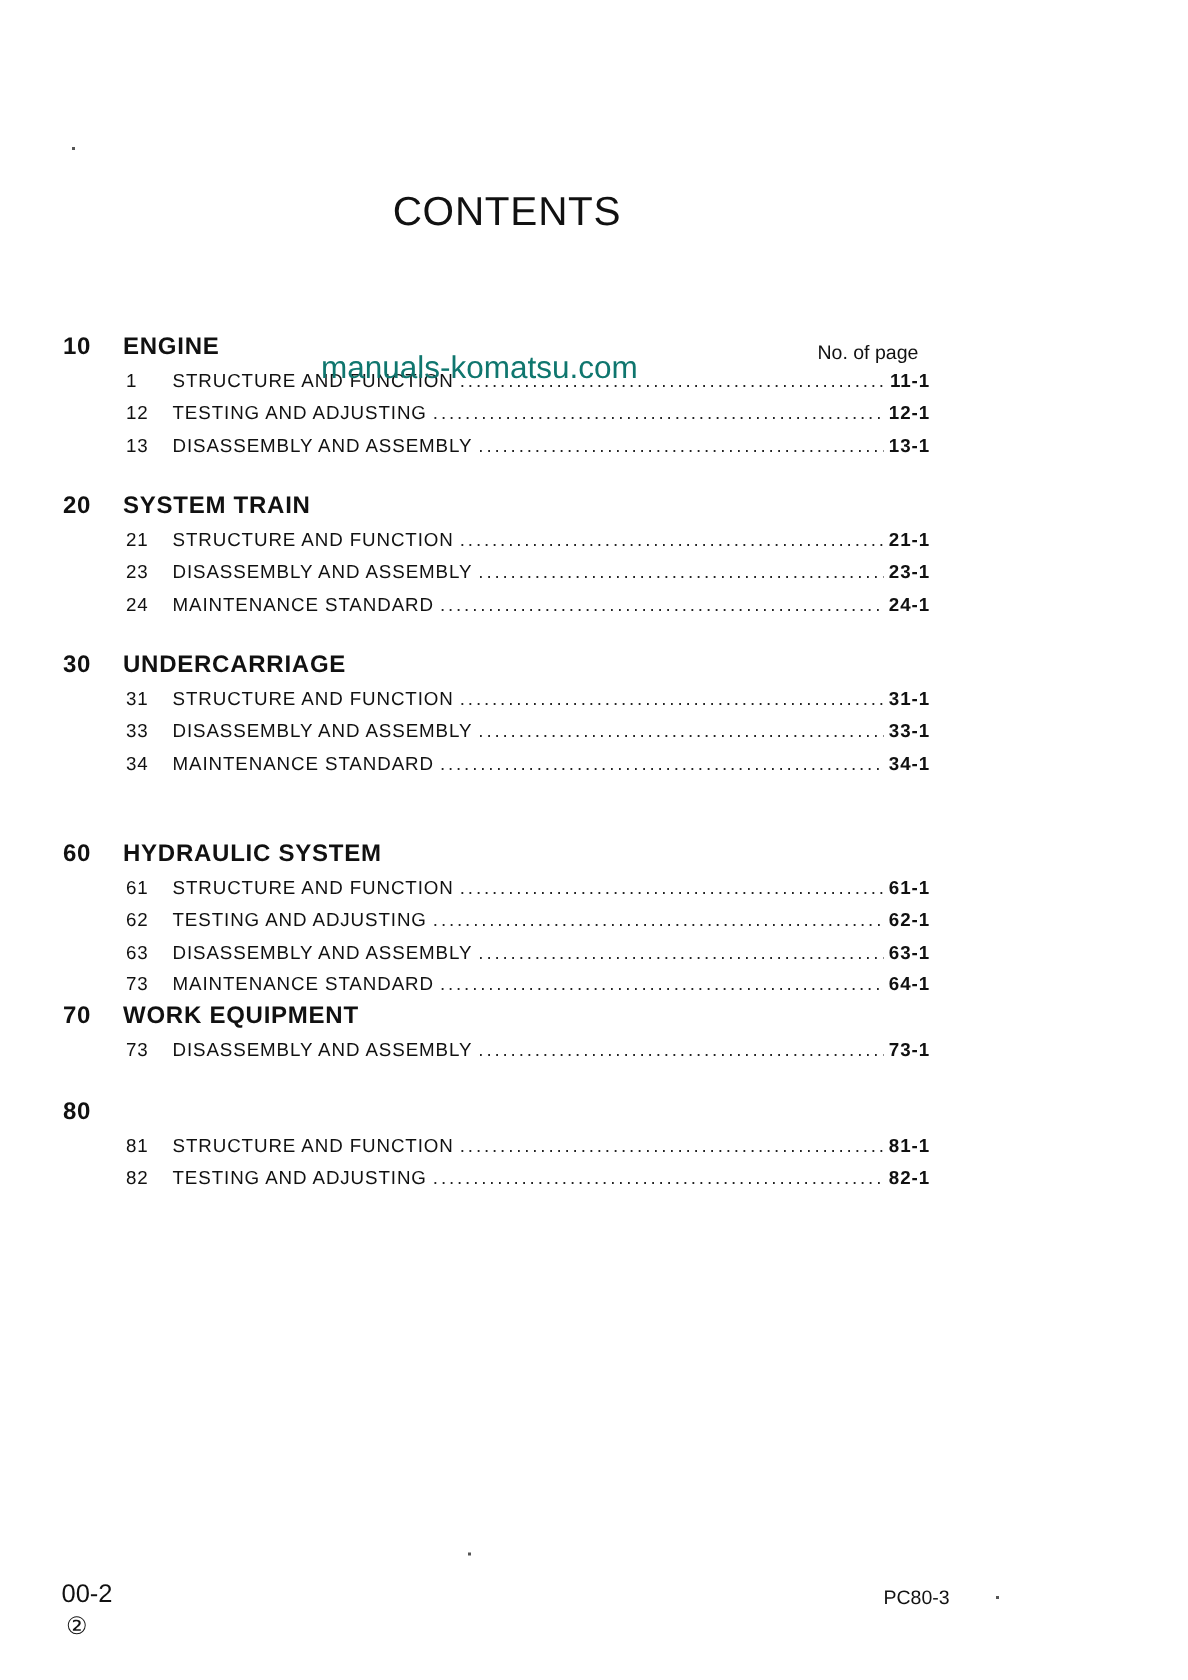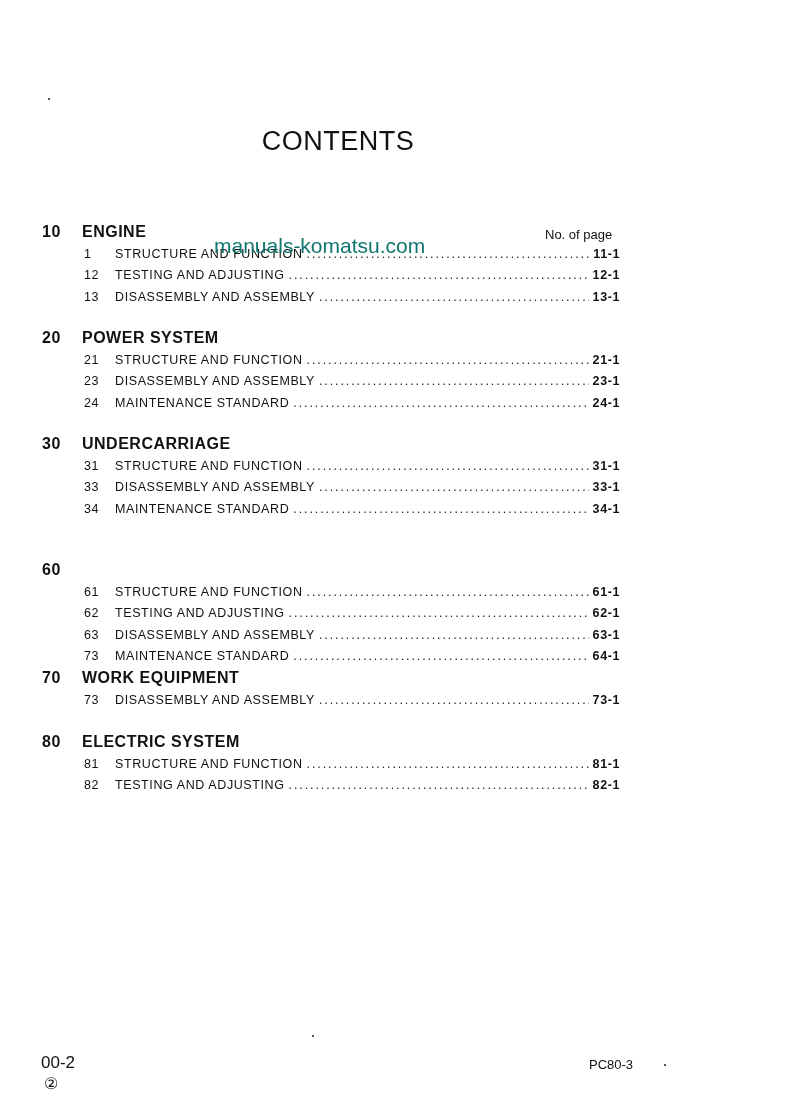--- a/index.html
+++ b/index.html
@@ -67,21 +67,21 @@
     <span class="e-num">13</span>
     <span class="e-title">DISASSEMBLY AND ASSEMBLY</span>
     <span class="e-dots">....................................................................................................</span>
     <span class="e-page">13-1</span>
   </div>
 </div>
 
 <div class="section" style="top:326px;">
   <div class="sec-head">
     <span class="sec-num">20</span>
-    <span>POWER SYSTEM</span>
+    <span>SYSTEM TRAIN</span>
   </div>
   <div class="entry">
     <span class="e-num">21</span>
     <span class="e-title">STRUCTURE AND FUNCTION</span>
     <span class="e-dots">....................................................................................................</span>
     <span class="e-page">21-1</span>
   </div>
   <div class="entry">
     <span class="e-num">23</span>
     <span class="e-title">DISASSEMBLY AND ASSEMBLY</span>
@@ -117,20 +117,21 @@
     <span class="e-num">34</span>
     <span class="e-title">MAINTENANCE STANDARD</span>
     <span class="e-dots">....................................................................................................</span>
     <span class="e-page">34-1</span>
   </div>
 </div>
 
 <div class="section" style="top:539px;margin-top:19px;">
   <div class="sec-head">
     <span class="sec-num">60</span>
+    <span>HYDRAULIC SYSTEM</span>
   </div>
   <div class="entry">
     <span class="e-num">61</span>
     <span class="e-title">STRUCTURE AND FUNCTION</span>
     <span class="e-dots">....................................................................................................</span>
     <span class="e-page">61-1</span>
   </div>
   <div class="entry">
     <span class="e-num">62</span>
     <span class="e-title">TESTING AND ADJUSTING</span>
@@ -160,21 +161,20 @@
     <span class="e-num">73</span>
     <span class="e-title">DISASSEMBLY AND ASSEMBLY</span>
     <span class="e-dots">....................................................................................................</span>
     <span class="e-page">73-1</span>
   </div>
 </div>
 
 <div class="section" style="top:730px;">
   <div class="sec-head">
     <span class="sec-num">80</span>
-    <span>ELECTRIC SYSTEM</span>
   </div>
   <div class="entry">
     <span class="e-num">81</span>
     <span class="e-title">STRUCTURE AND FUNCTION</span>
     <span class="e-dots">....................................................................................................</span>
     <span class="e-page">81-1</span>
   </div>
   <div class="entry">
     <span class="e-num">82</span>
     <span class="e-title">TESTING AND ADJUSTING</span>

